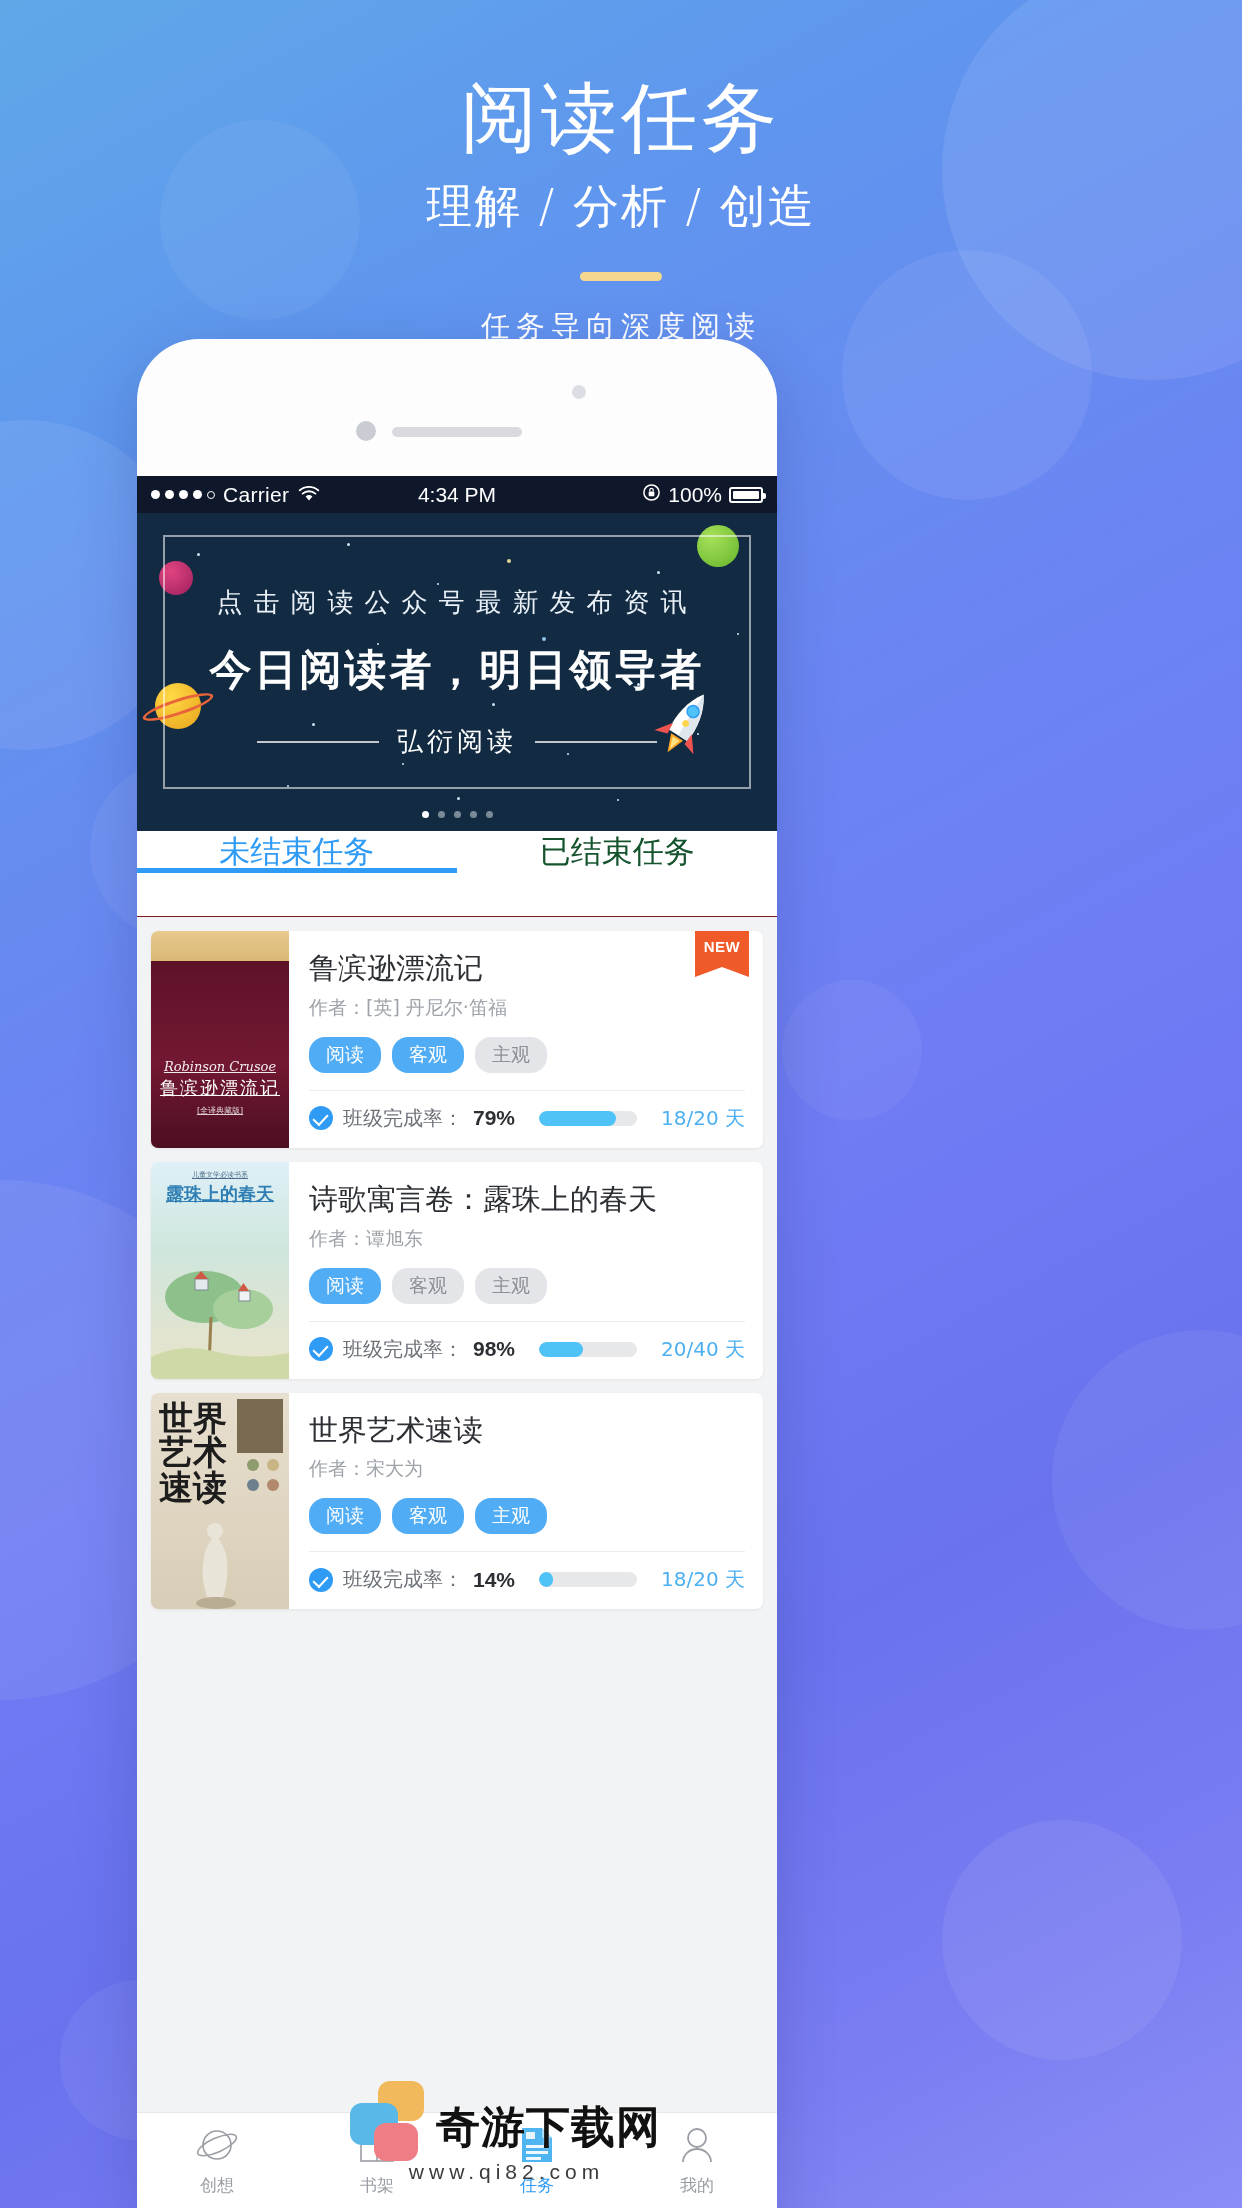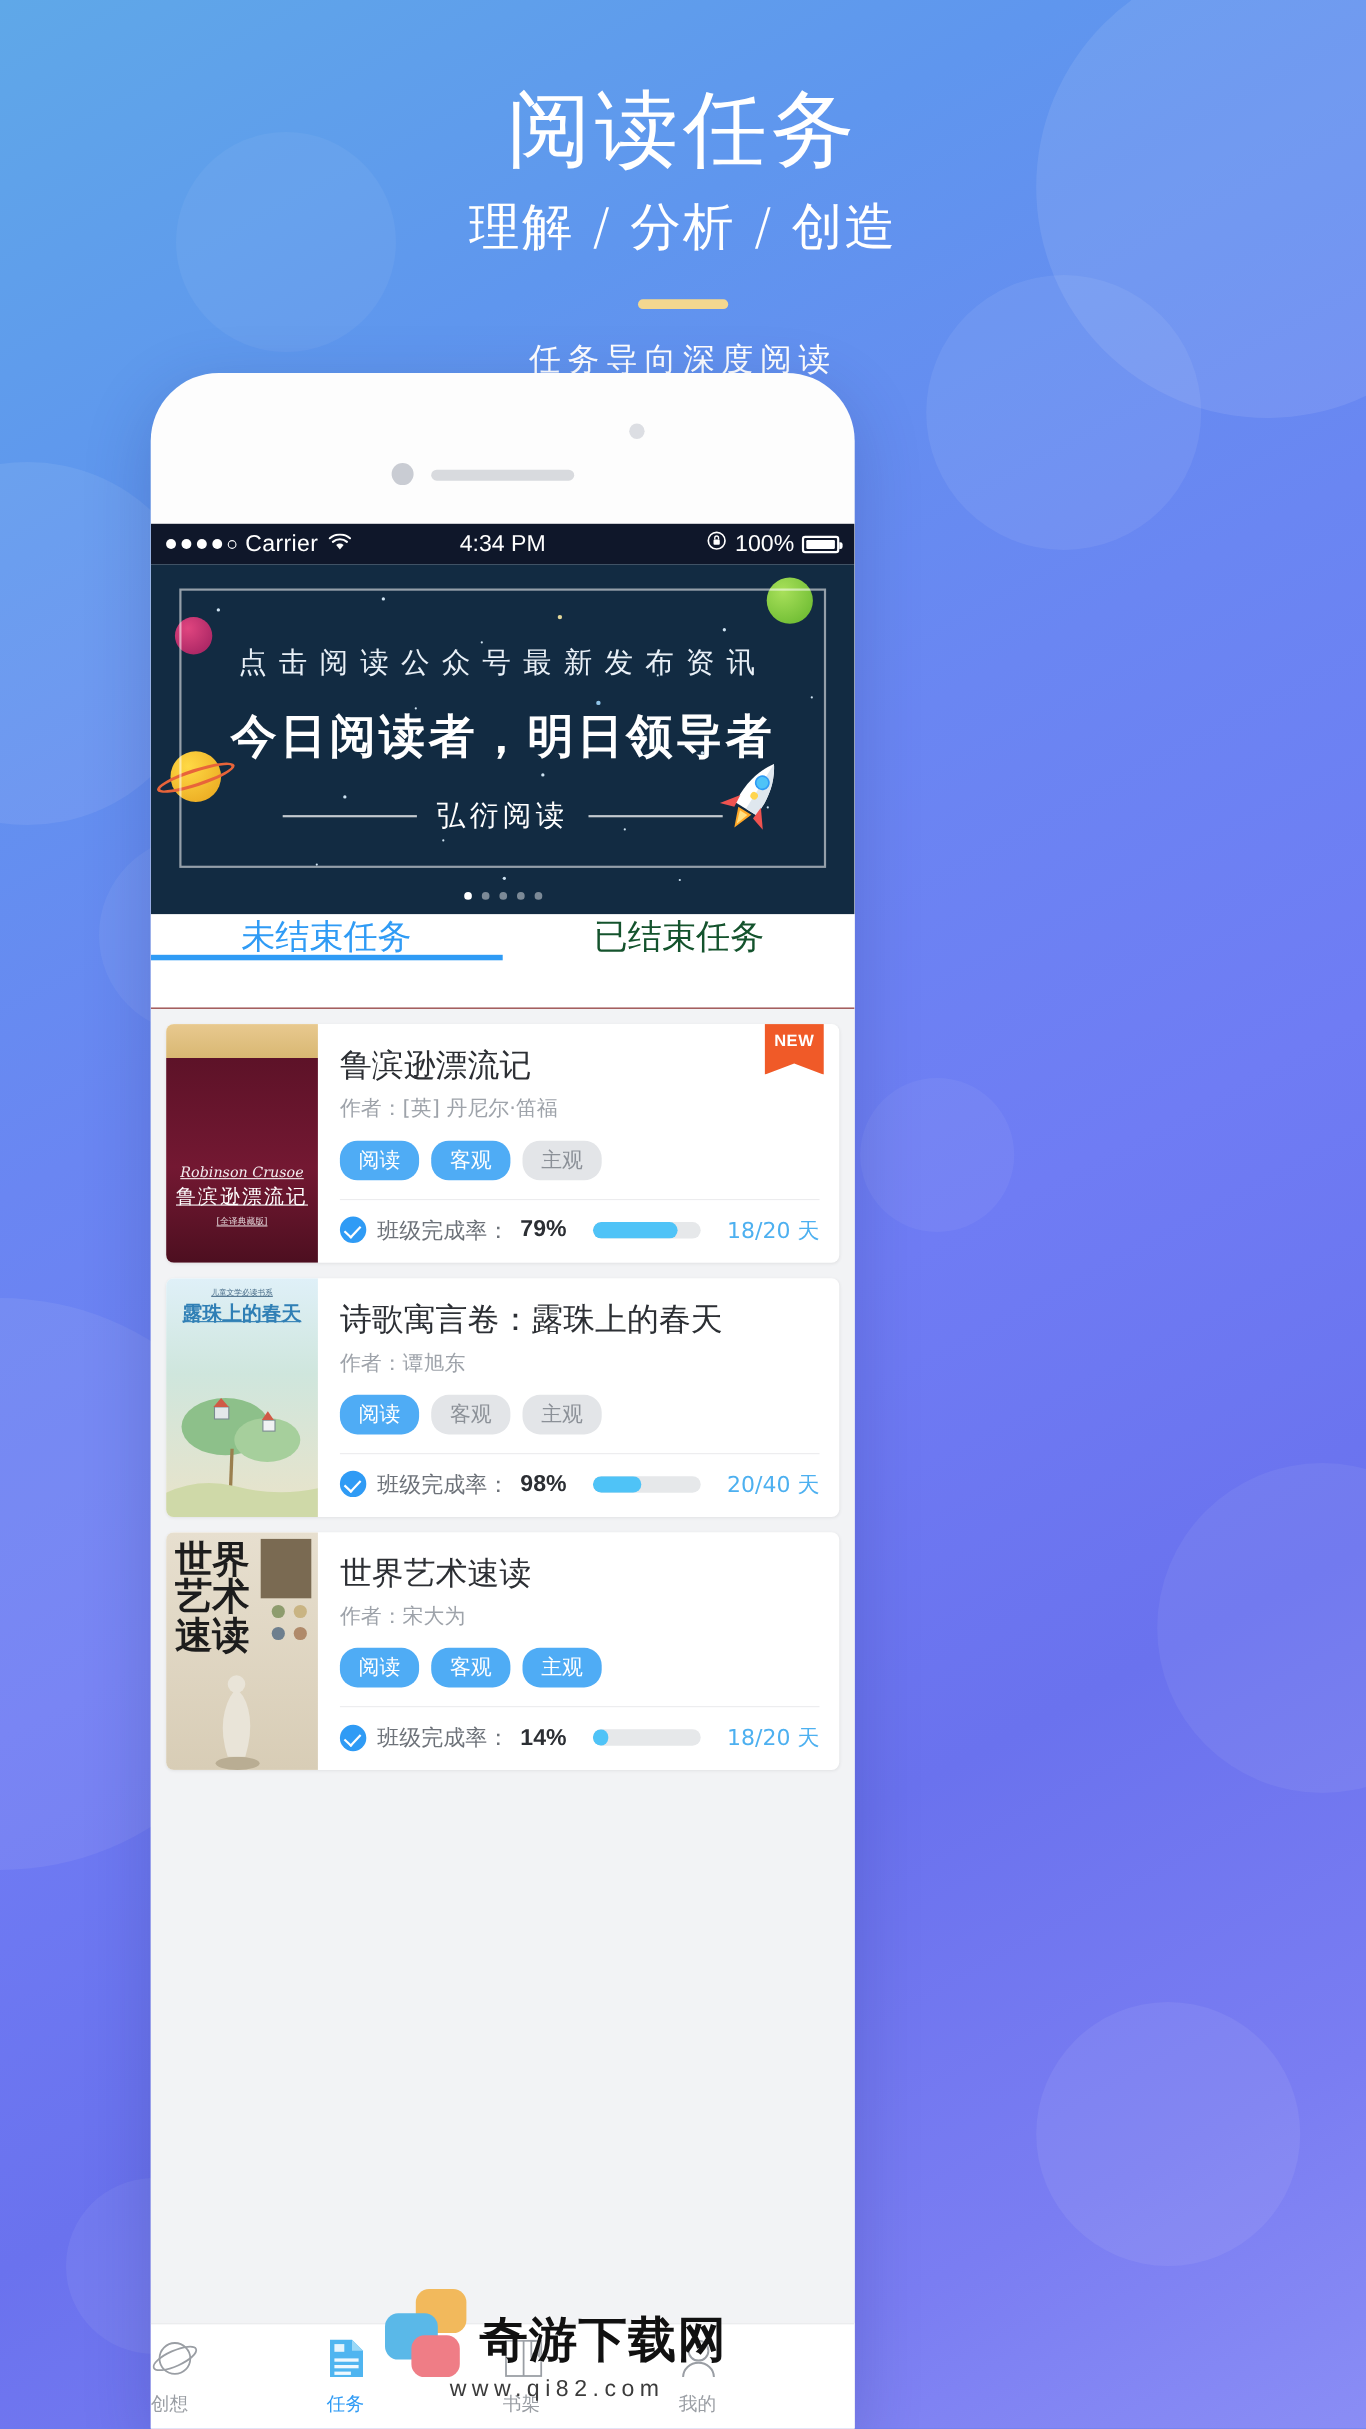--- a/index.html
+++ b/index.html
@@ -192,21 +192,21 @@
     background:#f05a28; color:#fff; font-size:15px; font-weight:bold;
     display:flex; align-items:flex-start; justify-content:center; padding-top:7px;
     clip-path: polygon(0 0, 100% 0, 100% 100%, 50% 78%, 0 100%);
     font-family:"Liberation Sans",sans-serif; letter-spacing:.5px;
   }
 
   
   .tabbar { position:absolute; left:0; right:0; bottom:0; height:96px;
             background:#ffffff; border-top:1px solid #e7e8ea;
             display:flex; align-items:center; }
-  .tbitem { flex:1; display:flex; flex-direction:column; align-items:flex-start; gap:5px; }
+  .tbitem { flex:1; display:flex; flex-direction:column; align-items:center; gap:5px; }
   .tblabel { font-size:17px; color:#9a9ea4;
              font-family:"DejaVu Sans","Liberation Sans",sans-serif; }
   .tbitem.active .tblabel { color:#2f9bf5; }
 
   
   .wm { position:absolute; left:352px; bottom:24px; z-index:50;
         display:flex; flex-direction:column; align-items:center; pointer-events:none; }
   .wm-row { display:flex; align-items:center; gap:6px; }
   .wm-text { font-size:44px; font-weight:bold; color:#111; letter-spacing:1px;
              text-shadow:0 0 3px rgba(255,255,255,0.55);
@@ -463,42 +463,42 @@
     <div class="tabbar">
       <div class="tbitem">
         <span>
           <svg width="44" height="40" viewBox="0 0 44 40">
             <circle cx="22" cy="20" r="14" stroke="#9a9ea4" stroke-width="1.6" fill="none"></circle>
             <ellipse cx="22" cy="20" rx="21" ry="7" stroke="#9a9ea4" stroke-width="1.6" fill="none" transform="rotate(-24 22 20)"></ellipse>
           </svg>
         </span>
         <span class="tblabel">创想</span>
       </div>
+      <div class="tbitem">
+        <span>
+          <svg width="38" height="40" viewBox="0 0 38 40">
+            <rect x="3" y="4" width="32" height="32" stroke="#9a9ea4" stroke-width="1.6" fill="none"></rect>
+            <line x1="19" y1="4" x2="19" y2="36" stroke="#9a9ea4" stroke-width="1.6"></line>
+            <path d="M26 4 h7 v14 l-3.5 -4 l-3.5 4 Z" stroke="#9a9ea4" stroke-width="1.6" fill="none"></path>
+          </svg>
+        </span>
+        <span class="tblabel">书架</span>
+      </div>
       <div class="tbitem active">
         <span>
           <svg width="36" height="40" viewBox="0 0 36 40">
             <path d="M3 3 h20 l10 10 v24 h-30 Z" fill="#4fb5f0"></path>
             <path d="M23 3 v10 h10 Z" fill="#9ad8f7"></path>
             <rect x="7" y="7" width="9" height="7" fill="#fff" opacity=".85"></rect>
             <rect x="7" y="20" width="22" height="3" fill="#fff" opacity=".9"></rect>
             <rect x="7" y="26" width="22" height="3" fill="#fff" opacity=".9"></rect>
             <rect x="7" y="32" width="15" height="3" fill="#fff" opacity=".9"></rect>
           </svg>
         </span>
         <span class="tblabel">任务</span>
-      </div>
-      <div class="tbitem">
-        <span>
-          <svg width="38" height="40" viewBox="0 0 38 40">
-            <rect x="3" y="4" width="32" height="32" stroke="#9a9ea4" stroke-width="1.6" fill="none"></rect>
-            <line x1="19" y1="4" x2="19" y2="36" stroke="#9a9ea4" stroke-width="1.6"></line>
-            <path d="M26 4 h7 v14 l-3.5 -4 l-3.5 4 Z" stroke="#9a9ea4" stroke-width="1.6" fill="none"></path>
-          </svg>
-        </span>
-        <span class="tblabel">书架</span>
       </div>
       <div class="tbitem">
         <span>
           <svg width="36" height="40" viewBox="0 0 36 40">
             <circle cx="18" cy="13" r="9" stroke="#9a9ea4" stroke-width="1.8" fill="none"></circle>
             <path d="M4 37 a14 13 0 0 1 28 0" stroke="#9a9ea4" stroke-width="1.8" fill="none"></path>
           </svg>
         </span>
         <span class="tblabel">我的</span>
       </div>

